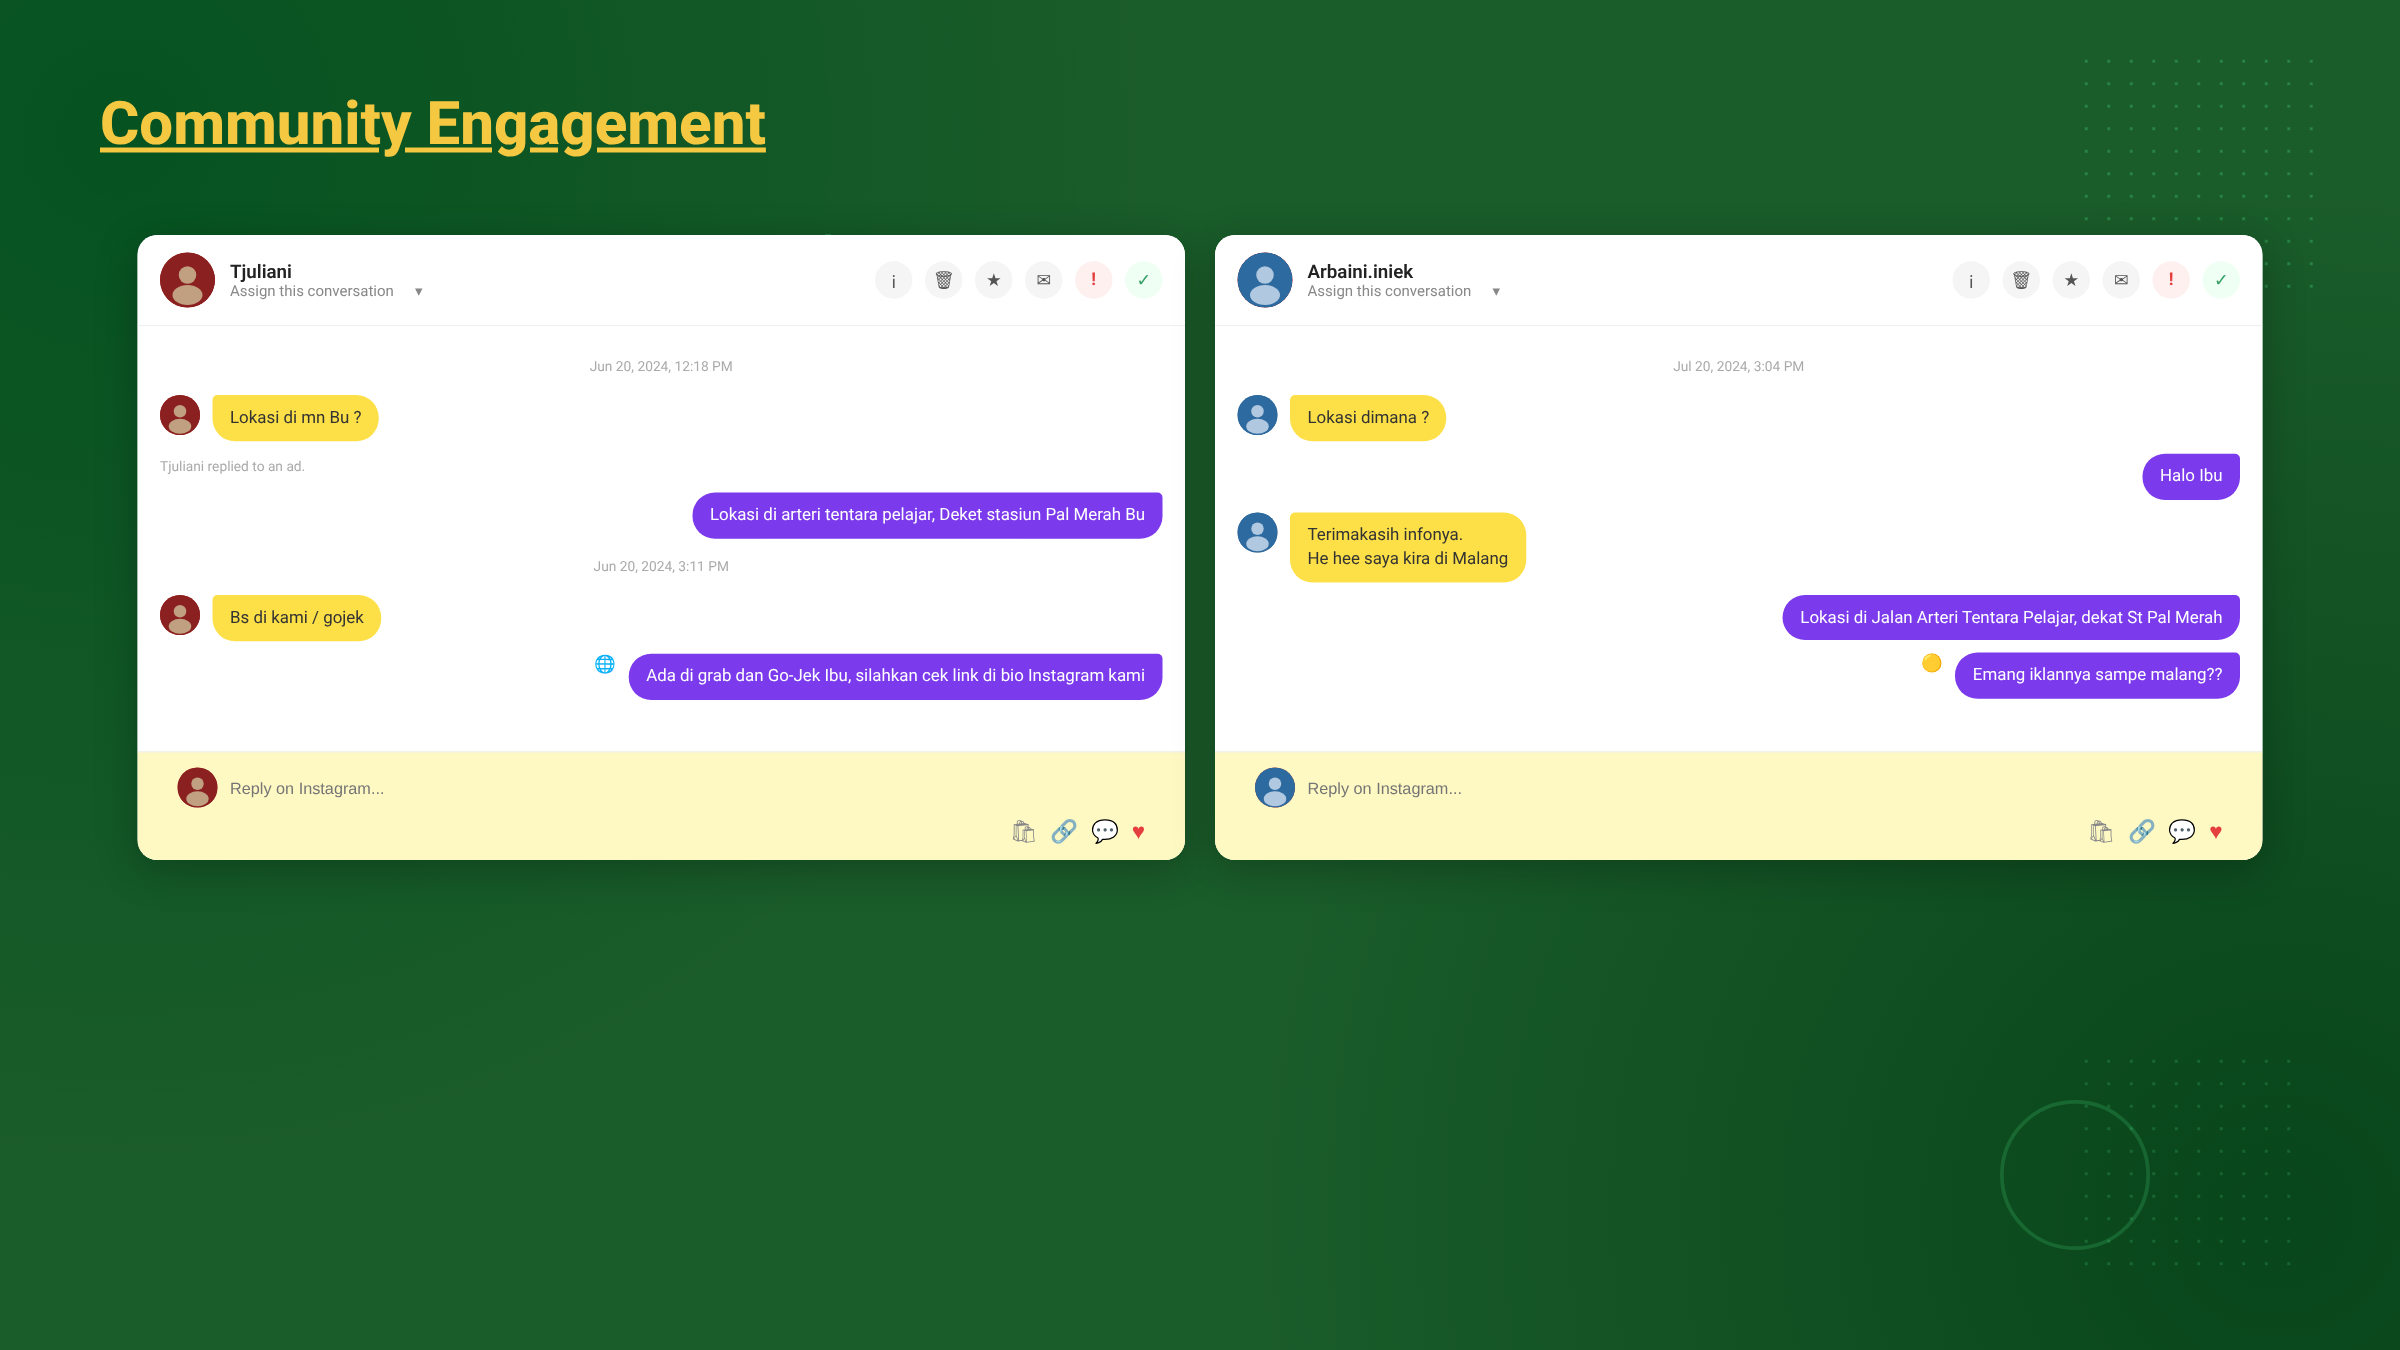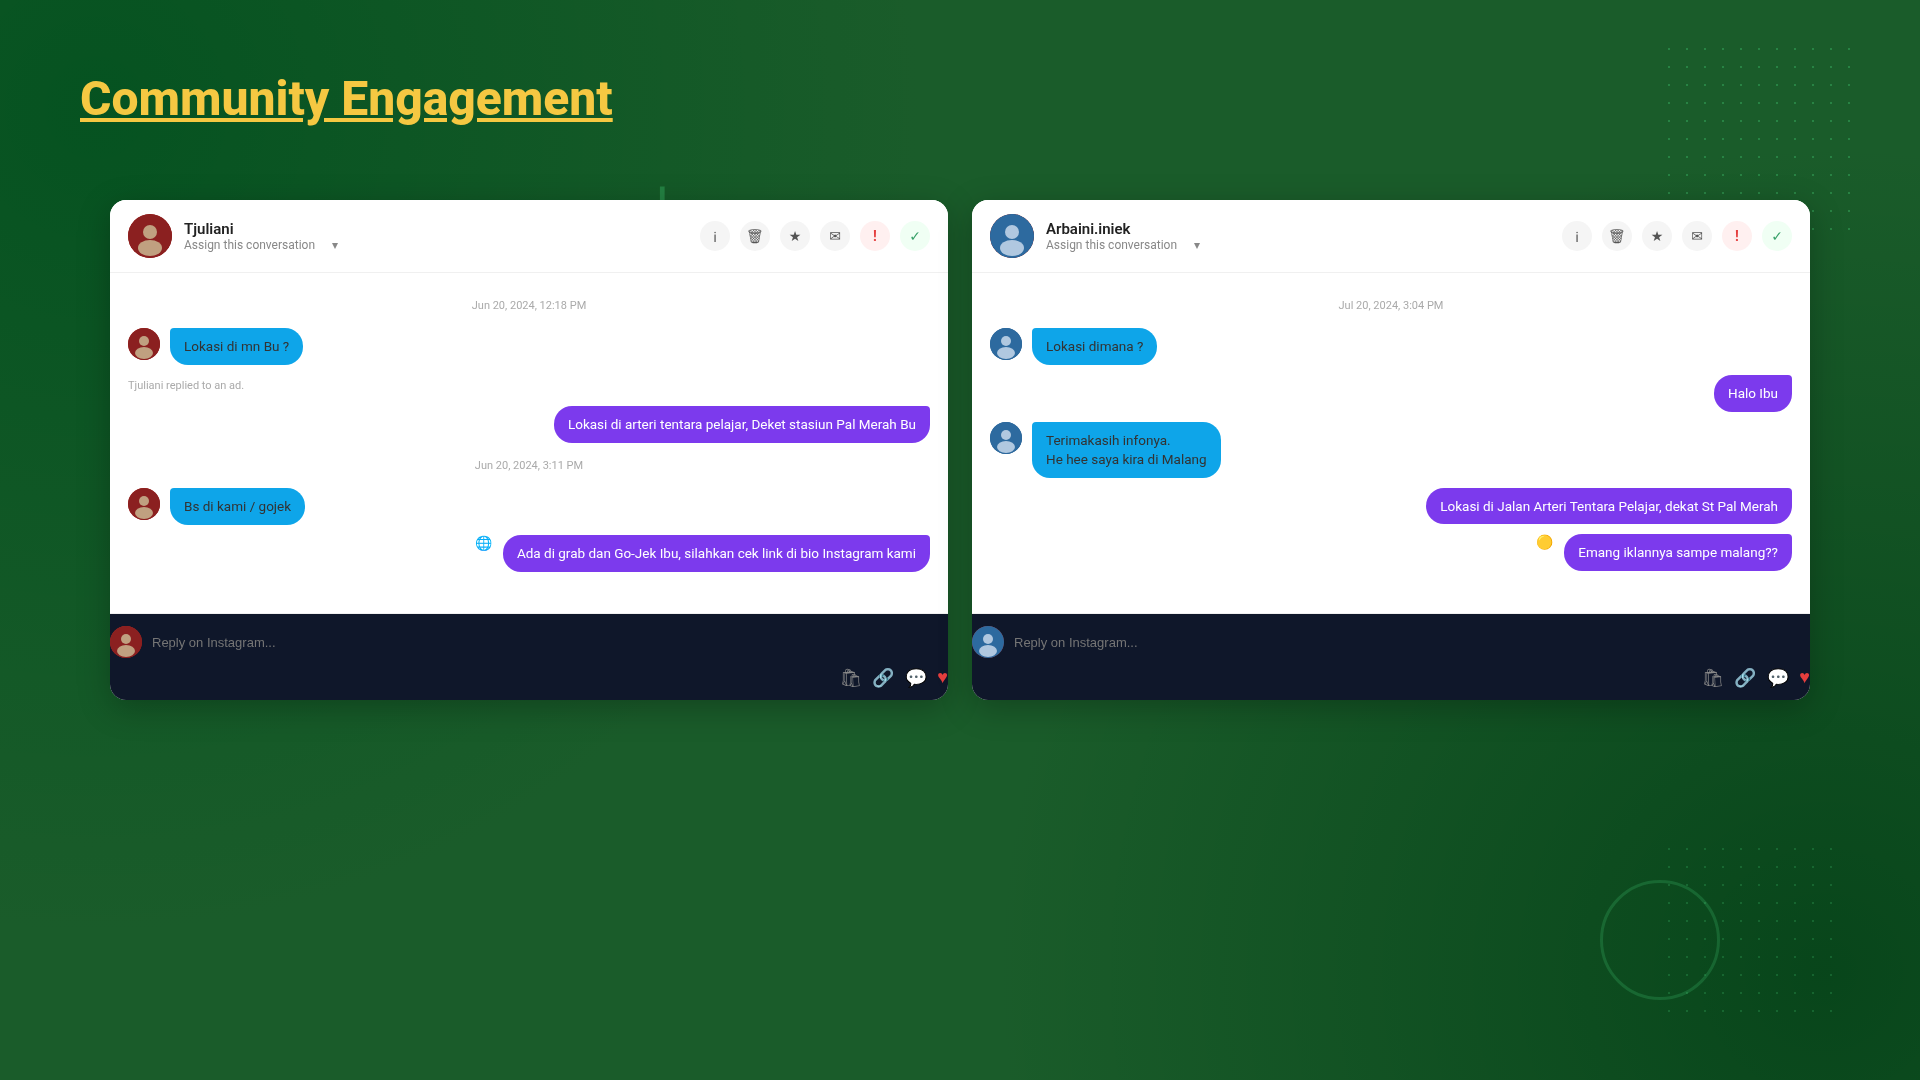--- a/index.html
+++ b/index.html
@@ -60,21 +60,21 @@
       top: 70px;
       left: 80px;
       color: #f5c842;
       font-size: 48px;
       font-weight: 800;
       text-decoration: underline;
     }
 
     .conversations-container {
       position: absolute;
-      top: 200px;
+      top: 188px;
       left: 110px;
       right: 110px;
       display: flex;
       gap: 24px;
     }
 
     .chat-panel {
       flex: 1;
       background: #fff;
       border-radius: 16px;
@@ -196,41 +196,41 @@
       flex-shrink: 0;
     }
     .msg-bubble {
       padding: 9px 14px;
       border-radius: 18px;
       font-size: 13.5px;
       max-width: 70%;
       line-height: 1.4;
     }
     .msg-bubble.incoming {
-      background: #0ea5e9;
+      background: #fde047;
       color: #333;
       border-top-left-radius: 4px;
     }
     .msg-bubble.outgoing {
       background: #7c3aed;
       color: #fff;
       border-top-right-radius: 4px;
     }
     .replied-to-ad {
       text-align: left;
       font-size: 11px;
       color: #aaa;
       margin: 4px 0;
     }
 
     
     .chat-input-area {
       border-top: 1px solid #f0f0f0;
-      padding: 12px 0;
-      background: #0f172a;
+      padding: 12px 32px;
+      background: #fef9c3;
     }
     .chat-input-row {
       display: flex;
       align-items: center;
       gap: 10px;
     }
     .input-avatar {
       width: 32px;
       height: 32px;
       border-radius: 50%;

